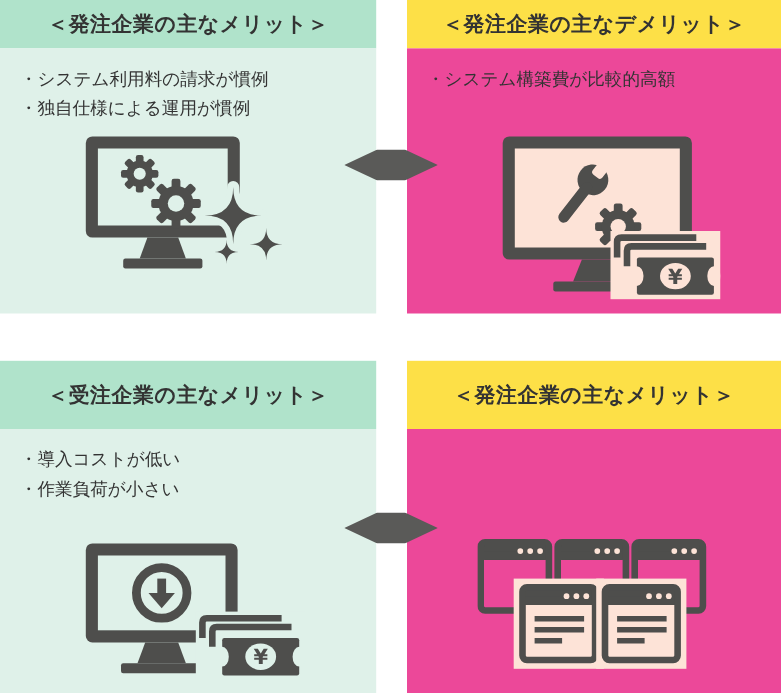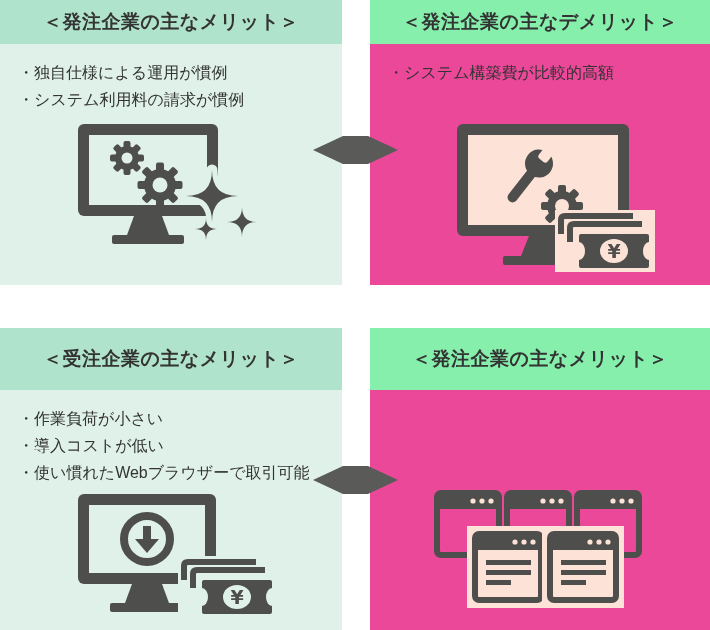--- a/index.html
+++ b/index.html
@@ -8,21 +8,21 @@
     font-family:"Liberation Sans","DejaVu Sans",sans-serif;color:#333333;
   }
   .panel{position:absolute;}
   .panel-header{
     height:44px;display:flex;align-items:center;justify-content:center;
     font-size:19px;font-weight:bold;letter-spacing:0.5px;color:#333333;
   }
   .bl .panel-header,.br .panel-header{height:62px;}
   .green  .panel-header{background:#b0e3cb;}
   .green  .panel-body  {background:#dff1e9;}
-  .pink   .panel-header{background:#86efac;}
+  .pink   .panel-header{background:#fde047;}
   .pink   .panel-body  {background:#ec4899;}
   .panel-body{position:relative;}
   .tl{left:0;top:0;width:342px;height:301px;}
   .tr{left:370px;top:0;width:340px;height:301px;}
   .bl{left:0;top:328px;width:342px;height:302px;}
   .br{left:370px;top:328px;width:340px;height:302px;}
   .tl .panel-body,.tr .panel-body{height:241px;}
   .bl .panel-body,.br .panel-body{height:240px;}
   .bullets{padding:15px 12px 0 18px;font-size:16px;line-height:27px;}
   .bullet{white-space:nowrap;}
@@ -39,22 +39,22 @@
 </style>
 </head>
 <body>
 
 <div class="canvas">
 
   <section class="panel green tl">
     <div class="panel-header">＜発注企業の主なメリット＞</div>
     <div class="panel-body">
       <div class="bullets">
+        <div class="bullet">・システム利用料の請求が慣例</div>
         <div class="bullet">・独自仕様による運用が慣例</div>
-        <div class="bullet">・システム利用料の請求が慣例</div>
       </div>
       <svg class="icon icon-tl" viewBox="0 0 192 132">
         <rect x="8" y="2" width="140" height="92" rx="6" fill="#4e4e4c"></rect>
         <rect x="19" y="13" width="118" height="70" fill="#dff1e9"></rect>
         <polygon points="64,94 92,94 99,113 57,113" fill="#4e4e4c"></polygon>
         <rect x="42" y="113" width="72" height="9" rx="2" fill="#4e4e4c"></rect>
         <g transform="translate(57,36)">
           <g fill="#4e4e4c">
             <rect x="-3.5" y="-17" width="7" height="34" rx="2"></rect>
             <rect x="-3.5" y="-17" width="7" height="34" rx="2" transform="rotate(45)"></rect>
@@ -121,23 +121,22 @@
           <text class="money-yen" x="59" y="48" text-anchor="middle" fill="#4e4e4c">¥</text>
         </g>
       </svg>
     </div>
   </section>
 
   <section class="panel green bl">
     <div class="panel-header">＜受注企業の主なメリット＞</div>
     <div class="panel-body">
       <div class="bullets">
+        <div class="bullet">・導入コストが低い</div>
         <div class="bullet">・作業負荷が小さい</div>
-        <div class="bullet">・導入コストが低い</div>
-        <div class="bullet">・使い慣れたWebブラウザーで取引可能</div>
       </div>
       <svg class="icon icon-bl" viewBox="0 0 212 130">
         <rect x="10" y="2" width="138" height="90" rx="6" fill="#4e4e4c"></rect>
         <rect x="21" y="13" width="116" height="68" fill="#dff1e9"></rect>
         <polygon points="64,92 94,92 101,111 57,111" fill="#4e4e4c"></polygon>
         <rect x="42" y="111" width="74" height="9" rx="2" fill="#4e4e4c"></rect>
         <g>
           <circle cx="79" cy="47" r="23" fill="#dff1e9" stroke="#4e4e4c" stroke-width="8"></circle>
           <rect x="75" y="34" width="8" height="15" fill="#4e4e4c"></rect>
           <polygon points="67,47 91,47 79,61" fill="#4e4e4c"></polygon>

